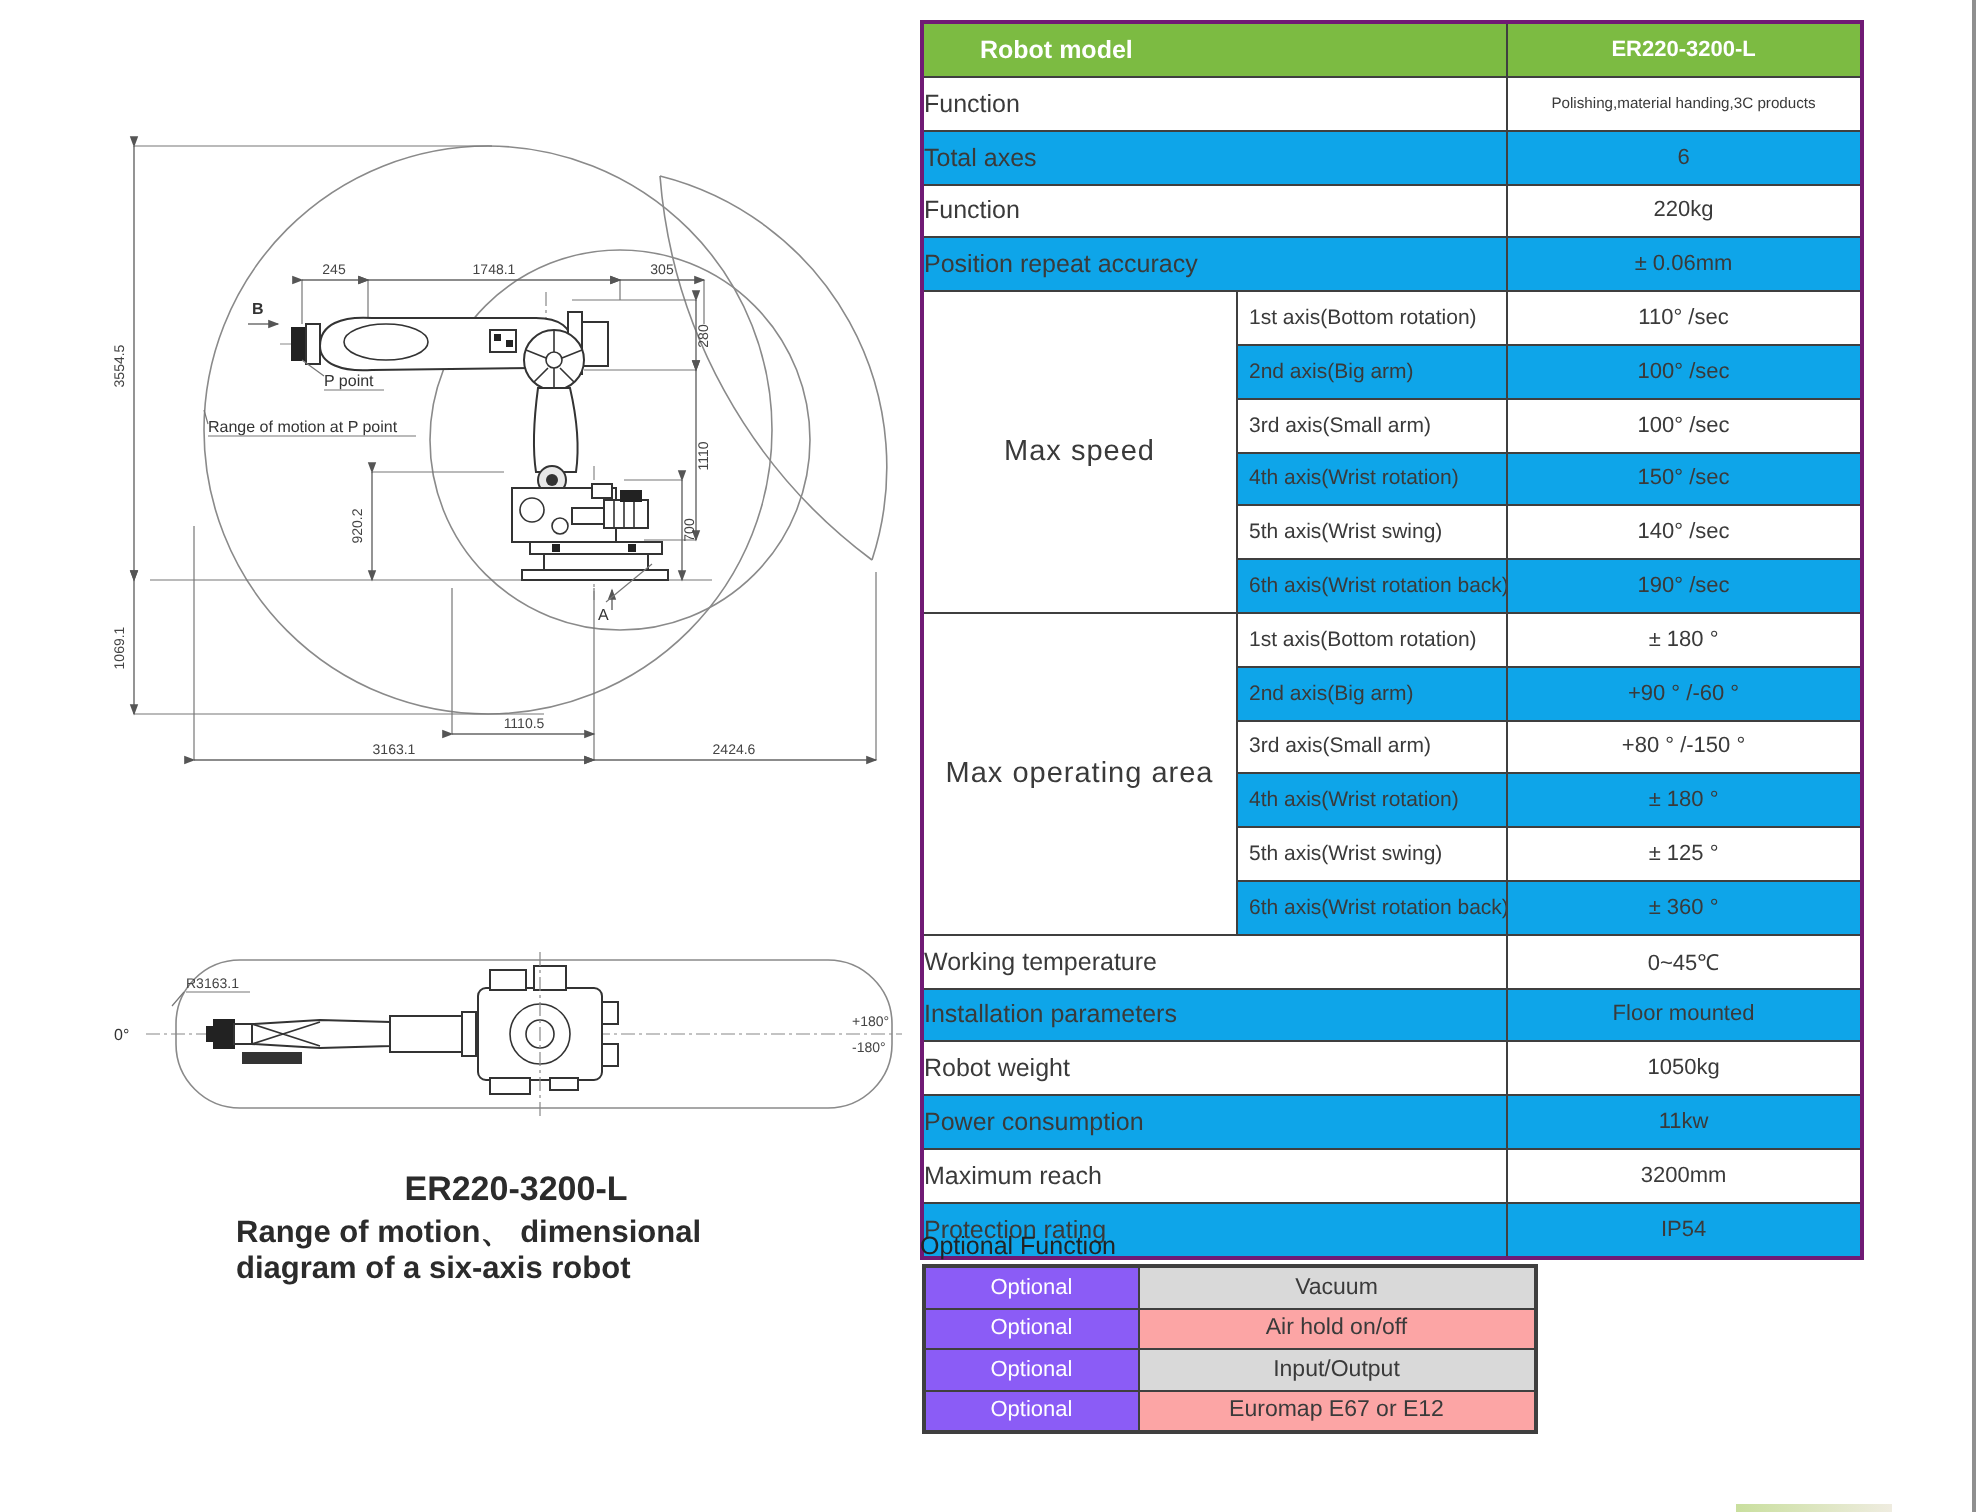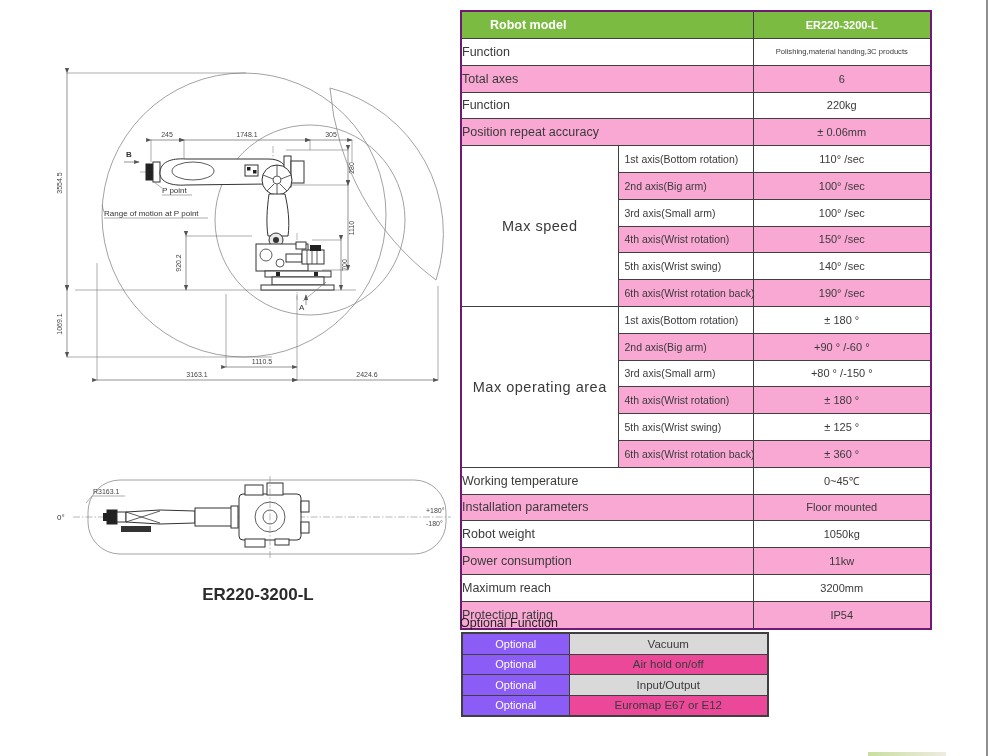--- a/index.html
+++ b/index.html
@@ -11,30 +11,30 @@
               table-layout:fixed;border:2px solid #701a75;}
   #spec-table td{border:1px solid #3f3f3f;height:25.8px;padding:0;overflow:hidden;
                  white-space:nowrap;vertical-align:middle;}
   #spec-table .hdr{background:#7cbb42;color:#fff;font-weight:bold;font-size:13px;height:26px;}
   #spec-table .hdr.lbl{padding-left:28px;}
   #spec-table .lbl{text-align:left;font-size:12.5px;}
   #spec-table .axis{text-align:left;padding-left:6px;font-size:10.5px;}
   #spec-table .val{text-align:center;font-size:11px;}
   #spec-table .tiny{font-size:7.6px;text-align:center;}
   #spec-table .grp{text-align:center;font-size:14.5px;letter-spacing:.5px;background:#fff;}
-  #spec-table .sh{background:#f9a8d4;}
+  #spec-table .sh{background:#0ea5e9;}
 
   
   #optional-title{position:absolute;left:460px;top:616px;font-size:12.5px;color:#222;}
   #optional-table{position:absolute;left:461px;top:632px;width:306px;border-collapse:collapse;
                   table-layout:fixed;border:2px solid #3f3f3f;}
   #optional-table td{border:1px solid #3f3f3f;height:19.5px;padding:0;text-align:center;
                      vertical-align:middle;}
   #optional-table .opt{background:#8b5cf6;color:#fff;font-size:11px;}
-  #optional-table .oval{font-size:11.5px;background:#ec4899;}
+  #optional-table .oval{font-size:11.5px;background:#fca5a5;}
   #optional-table .sh{background:#d9d9d9;}
 
   
   #side-view{position:absolute;left:40px;top:58px;}
   #top-view{position:absolute;left:45px;top:470px;}
   .dimtxt{font-size:7px;fill:#444;}
   .note{font-size:8px;fill:#333;}
   .dline{stroke:#666;stroke-width:.7;fill:none;}
   .xline{stroke:#777;stroke-width:.6;fill:none;}
   .range{stroke:#8a8a8a;stroke-width:.8;fill:none;}
@@ -182,20 +182,24 @@
       <rect x="200" y="69" width="20" height="8" class="bot"></rect>
       <rect x="230" y="69" width="14" height="6" class="bot"></rect>
       <rect x="256" y="31" width="8" height="11" class="bot"></rect>
       <rect x="256" y="52" width="8" height="11" class="bot"></rect>
       <path class="cl" d="M225,6 V90"></path>
     </g>
   </svg>
 
   <div id="caption">
     <div class="c1">ER220-3200-L</div>
+    <div class="c2">
+      <div>Range of motion、 dimensional</div>
+      <div>diagram of a six-axis robot</div>
+    </div>
   </div>
 
   <table id="spec-table">
     <colgroup>
         <col style="width:157px">
         <col style="width:135px">
         <col style="width:178px">
       </colgroup>
     <tbody id="spec-body">
       <tr>

